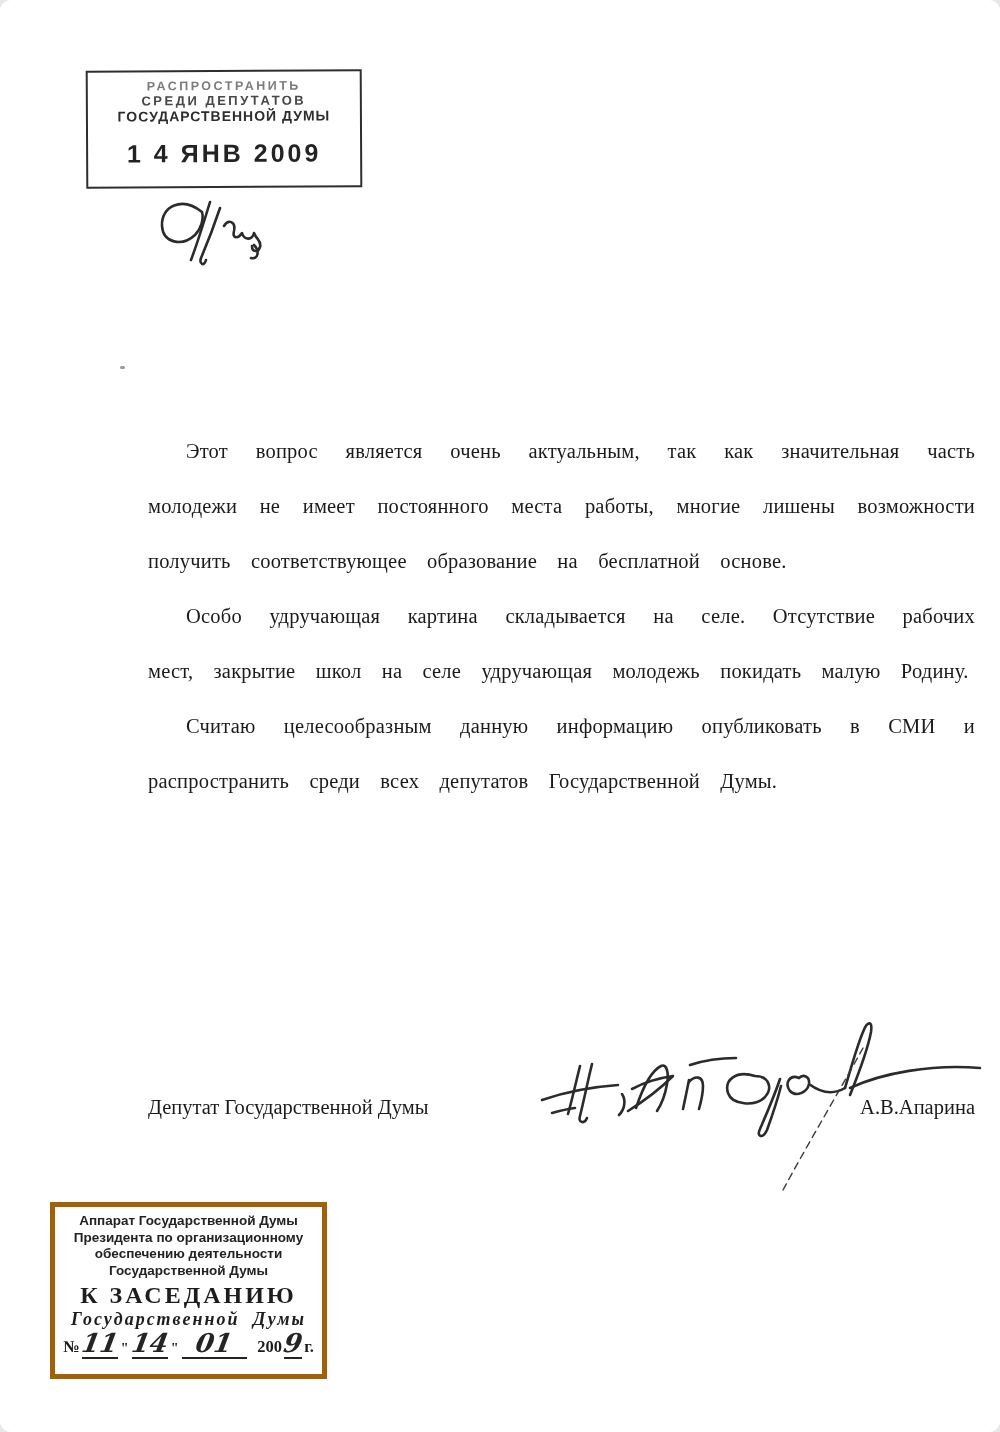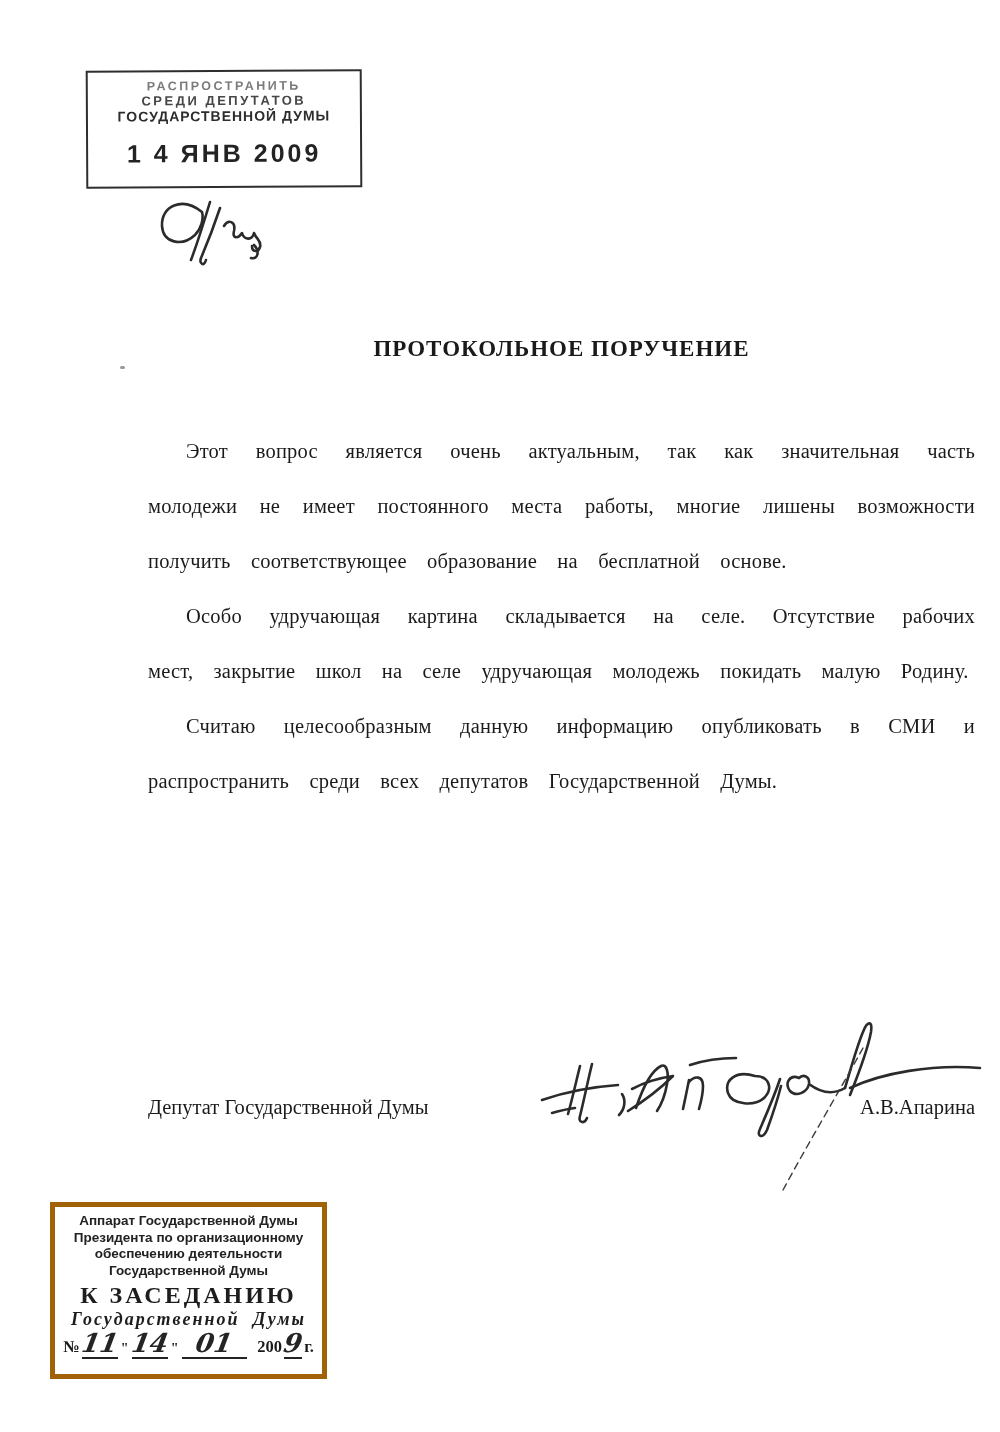--- a/index.html
+++ b/index.html
@@ -5,20 +5,21 @@
   html, body { margin: 0; padding: 0; background: #e8e8e8; }
   .page {
     position: relative;
     width: 1000px;
     height: 1432px;
     margin: 0 auto;
     background: #ffffff;
     font-family: "Liberation Serif", serif;
     color: #1a1a1a;
     overflow: hidden;
+    border-radius: 11px;
   }
 
   
   .top-stamp {
     position: absolute;
     left: 86px; top: 70px;
     width: 276px; height: 118px;
     border: 2px solid #2e2e2e;
     box-sizing: border-box;
     text-align: center;
@@ -146,21 +147,20 @@
   <svg class="sig-small" width="150" height="80" viewBox="0 0 150 80">
     <path class="sig-stroke" d="M54,18 C34,2 13,12 14,32 C15,49 34,53 47,41 C53,35 56,25 54,18"></path>
     <path class="sig-stroke" d="M62,8 C56,28 49,50 43,66"></path>
     <path class="sig-stroke" d="M72,14 C66,32 59,50 53,64 M53,64 C51,70 56,73 58,66"></path>
     <path class="sig-stroke" d="M76,32 C80,25 88,27 86,37 C84,45 90,45 94,39 C96,46 104,47 106,39 C108,45 114,47 112,53 C110,59 104,58 104,52"></path>
     <path class="sig-stroke" d="M106,51 C112,57 110,66 103,64"></path>
   </svg>
 
   <div class="speck"></div>
 
-  <div class="doc-title">ПРОТОКОЛЬНОЕ ПОРУЧЕНИЕ</div>
 
   <div class="doc-body">
     <p>Этот вопрос является очень актуальным, так как значительная часть молодежи не имеет постоянного места работы, многие лишены возможности получить соответствующее образование на бесплатной основе.</p>
     <p>Особо удручающая картина складывается на селе. Отсутствие рабочих мест, закрытие школ на селе удручающая молодежь покидать малую Родину.</p>
     <p>Считаю целесообразным данную информацию опубликовать в СМИ и распространить среди всех депутатов Государственной Думы.</p>
   </div>
 
   <svg class="sig-main" width="445" height="210" viewBox="0 0 445 210">
     <path class="sig-stroke" d="M2,82 C25,74 50,69 78,67"></path>
     <path class="sig-stroke" d="M40,48 C36,64 32,82 28,96"></path>

